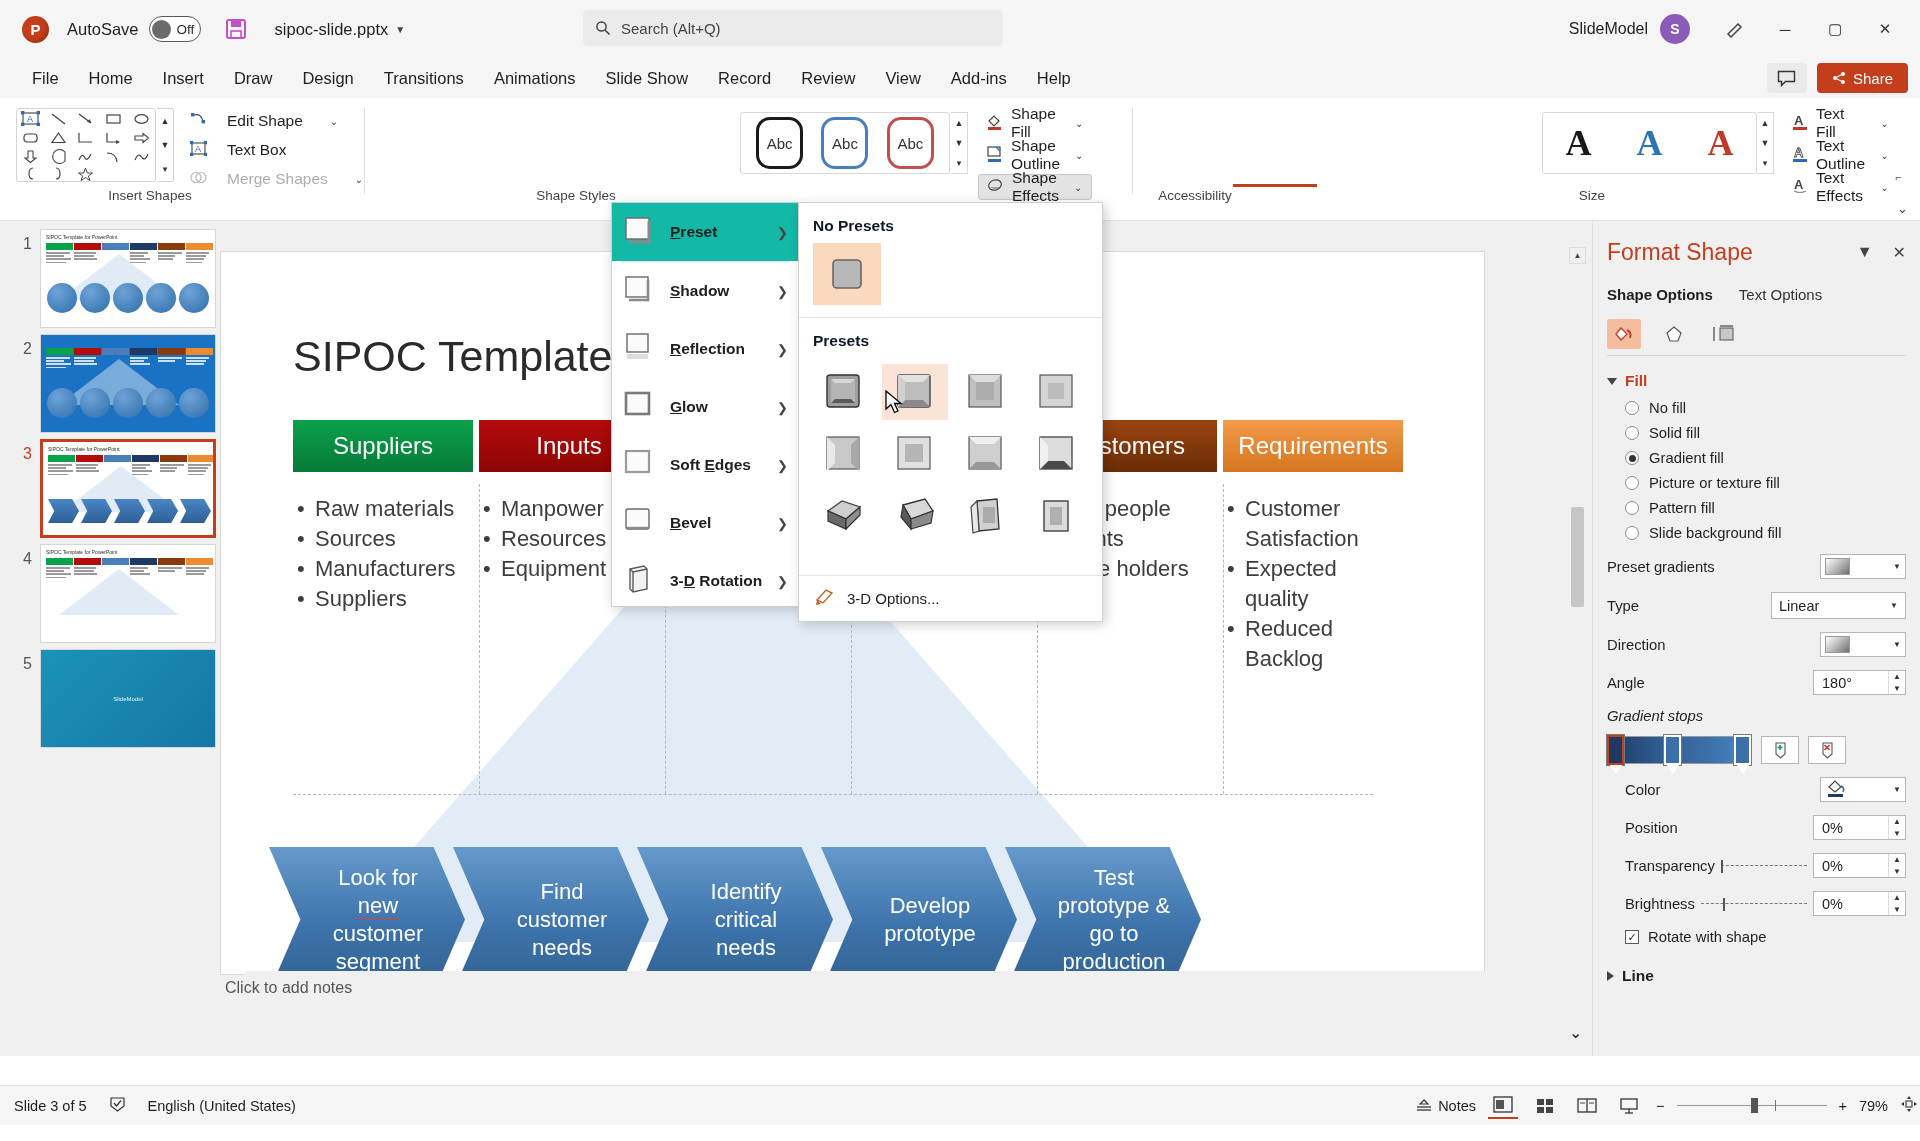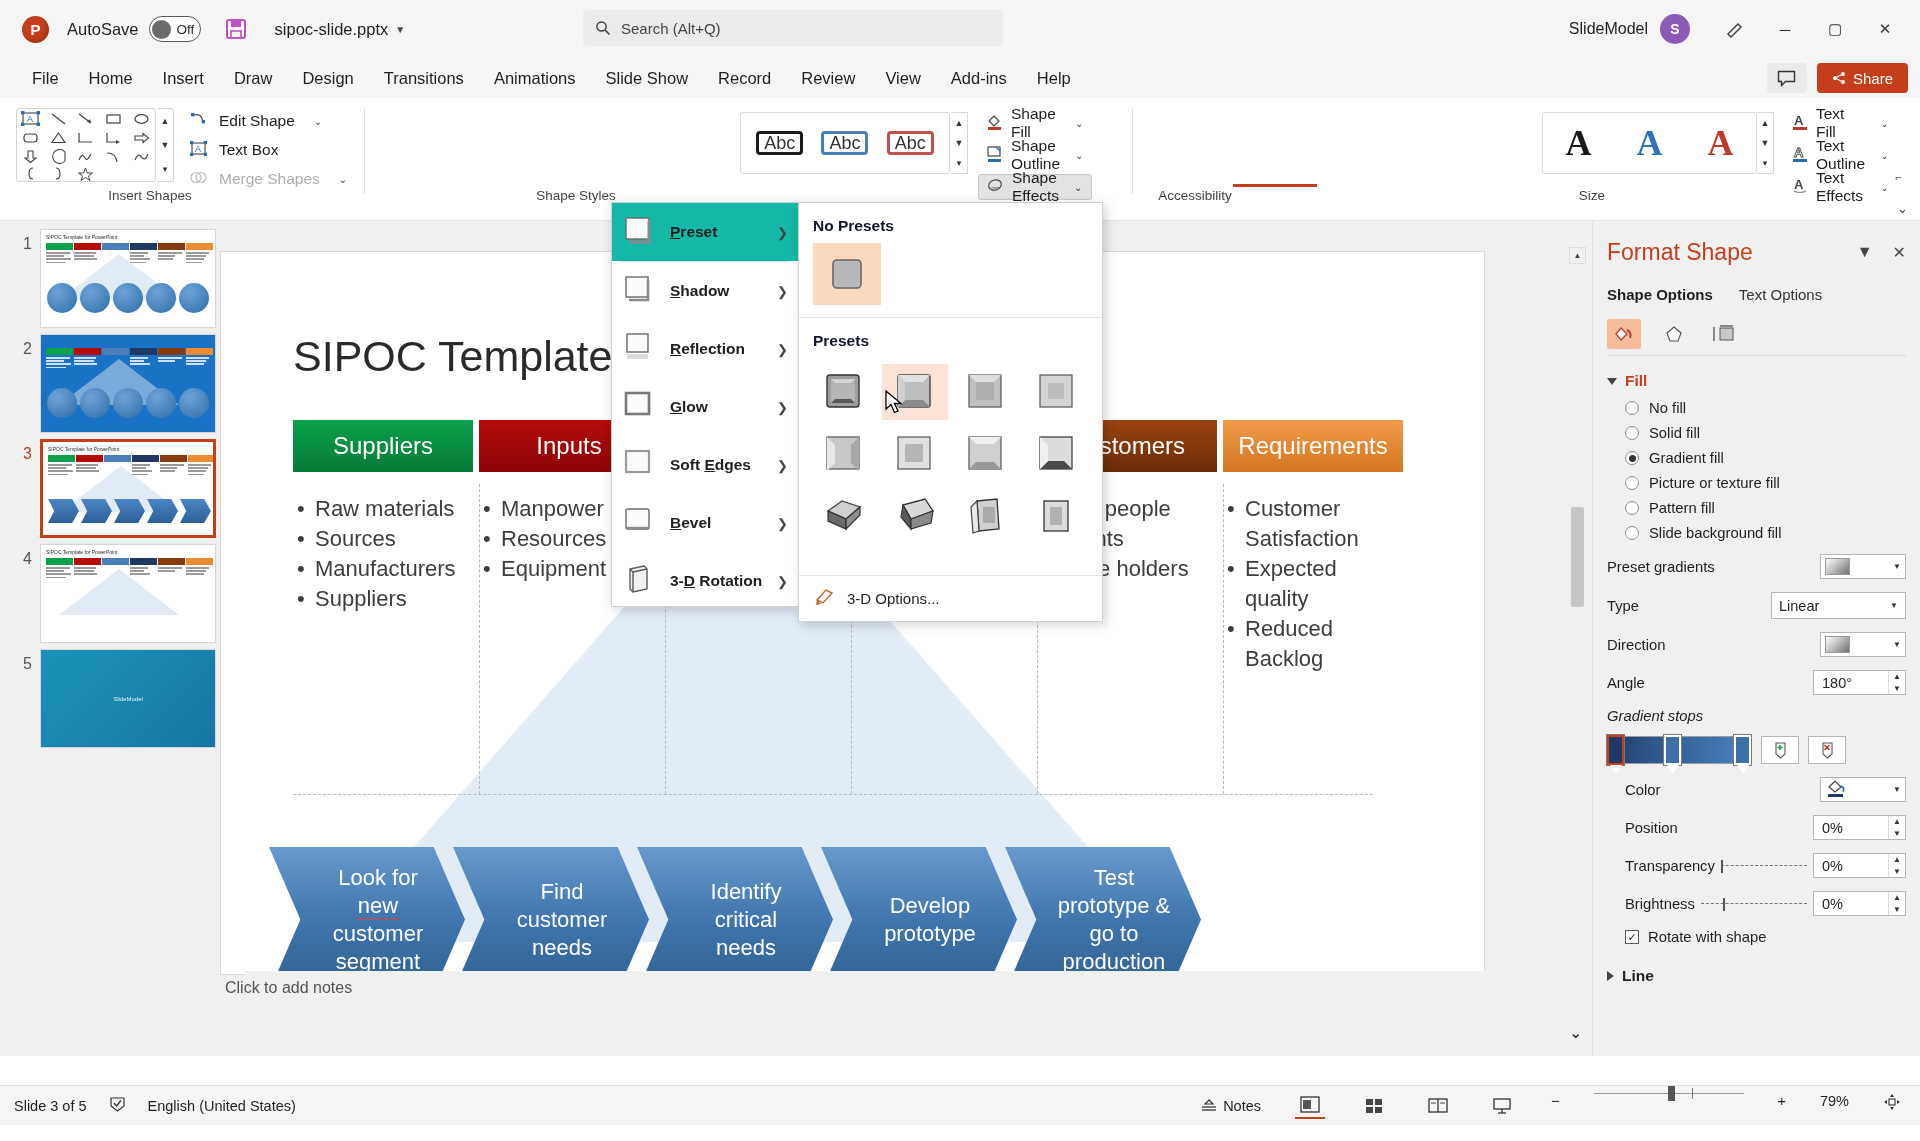--- a/index.html
+++ b/index.html
@@ -77,30 +77,30 @@
     display:grid;grid-template-columns:repeat(5,1fr);grid-template-rows:repeat(3,1fr);
   }
   .shp{display:flex;align-items:center;justify-content:center;}
   .shape-scroll{
     position:absolute;left:157px;top:10px;width:17px;height:74px;
     border:1px solid #d4d4d4;border-left:none;border-radius:0 3px 3px 0;background:#fff;
     display:flex;flex-direction:column;
   }
   .shape-scroll div{flex:1;display:flex;align-items:center;justify-content:center;font-size:9px;color:#333;}
   .ins-items{position:absolute;left:190px;top:12px;display:flex;flex-direction:column;gap:7px;}
-  .ins-item{display:flex;align-items:center;gap:12px;font-size:15.5px;color:#1f1f1f;height:22px;}
+  .ins-item{display:flex;align-items:center;gap:20px;font-size:15.5px;color:#1f1f1f;height:22px;}
   .ins-item.disabled{color:#adadad;}
 
   
   .style-gallery{
     position:absolute;left:374px;top:14px;width:210px;height:62px;
     border:1px solid #d9d9d9;border-radius:3px;background:#fff;
     display:flex;align-items:center;justify-content:space-around;padding:0 6px;
   }
-  .abcbox{width:47px;height:24px;border-radius:4px;display:flex;align-items:center;justify-content:center;font-size:18px;color:#333;background:#fff;}
+  .abcbox{width:47px;height:52px;border-radius:14px;display:flex;align-items:center;justify-content:center;font-size:15px;color:#333;background:#fff;}
   .abcbox.k{border:3px solid #1a1a1a;}
   .abcbox.b{border:3px solid #4a7ebb;}
   .abcbox.r{border:3px solid #c0504d;}
   .gal-scroll{
     position:absolute;left:585px;top:14px;width:17px;height:62px;
     border:1px solid #d9d9d9;border-left:none;background:#fff;display:flex;flex-direction:column;
   }
   .gal-scroll div{flex:1;display:flex;align-items:center;justify-content:center;font-size:9px;color:#333;}
 
   
@@ -241,21 +241,21 @@
   .cbox{width:14px;height:14px;border:1.4px solid #5a5a5a;background:#fff;display:flex;align-items:center;justify-content:center;font-size:11px;color:#1f1f1f;}
 
   
   .notes{position:absolute;left:245px;right:328px;bottom:45px;height:40px;background:#f0f0f0;}
   .notes-txt{position:absolute;left:-20px;top:8px;font-size:16px;color:#555;}
   .statusbar{
     position:absolute;left:0;right:0;bottom:16px;height:40px;background:#f5f5f5;
     display:flex;align-items:center;border-top:1px solid #e2e2e2;font-size:14.5px;color:#1f1f1f;
   }
   .sb-left{display:flex;align-items:center;gap:22px;padding-left:14px;}
-  .sb-right{margin-left:auto;display:flex;gap:34px;padding-right:19px;}
+  .sb-right{margin-left:auto;display:flex;align-items:center;gap:12px;padding-right:2px;}
   .viewbtn{width:30px;height:26px;display:flex;align-items:center;justify-content:center;}
   .viewbtn.active{border-bottom:2px solid #c43e1c;}
   .zoomslider{width:150px;height:1px;background:#999;position:relative;}
   .zs-knob{position:absolute;left:74px;top:-7px;width:7px;height:15px;background:#555;}
   .zs-mid{position:absolute;left:98px;top:-5px;width:1px;height:11px;background:#777;}
 
   
   .se-menu{
     position:absolute;left:611px;top:202px;width:188px;height:405px;
     background:#fff;border:1px solid #d0d0d0;box-shadow:2px 3px 11px rgba(0,0,0,.18);z-index:60;

